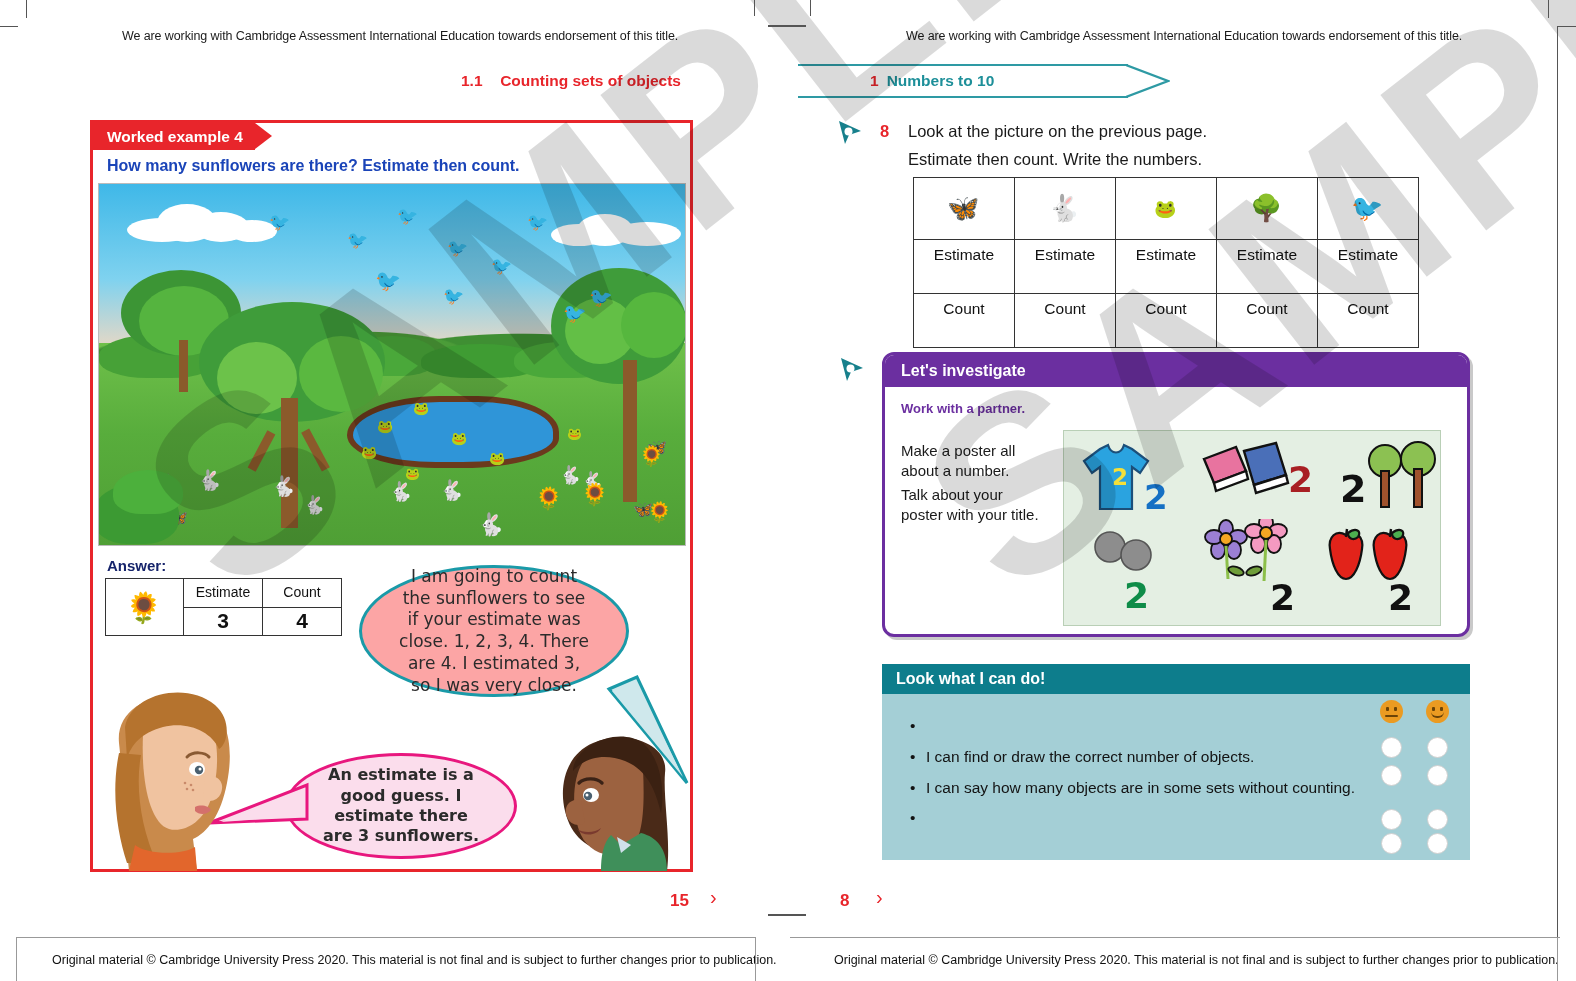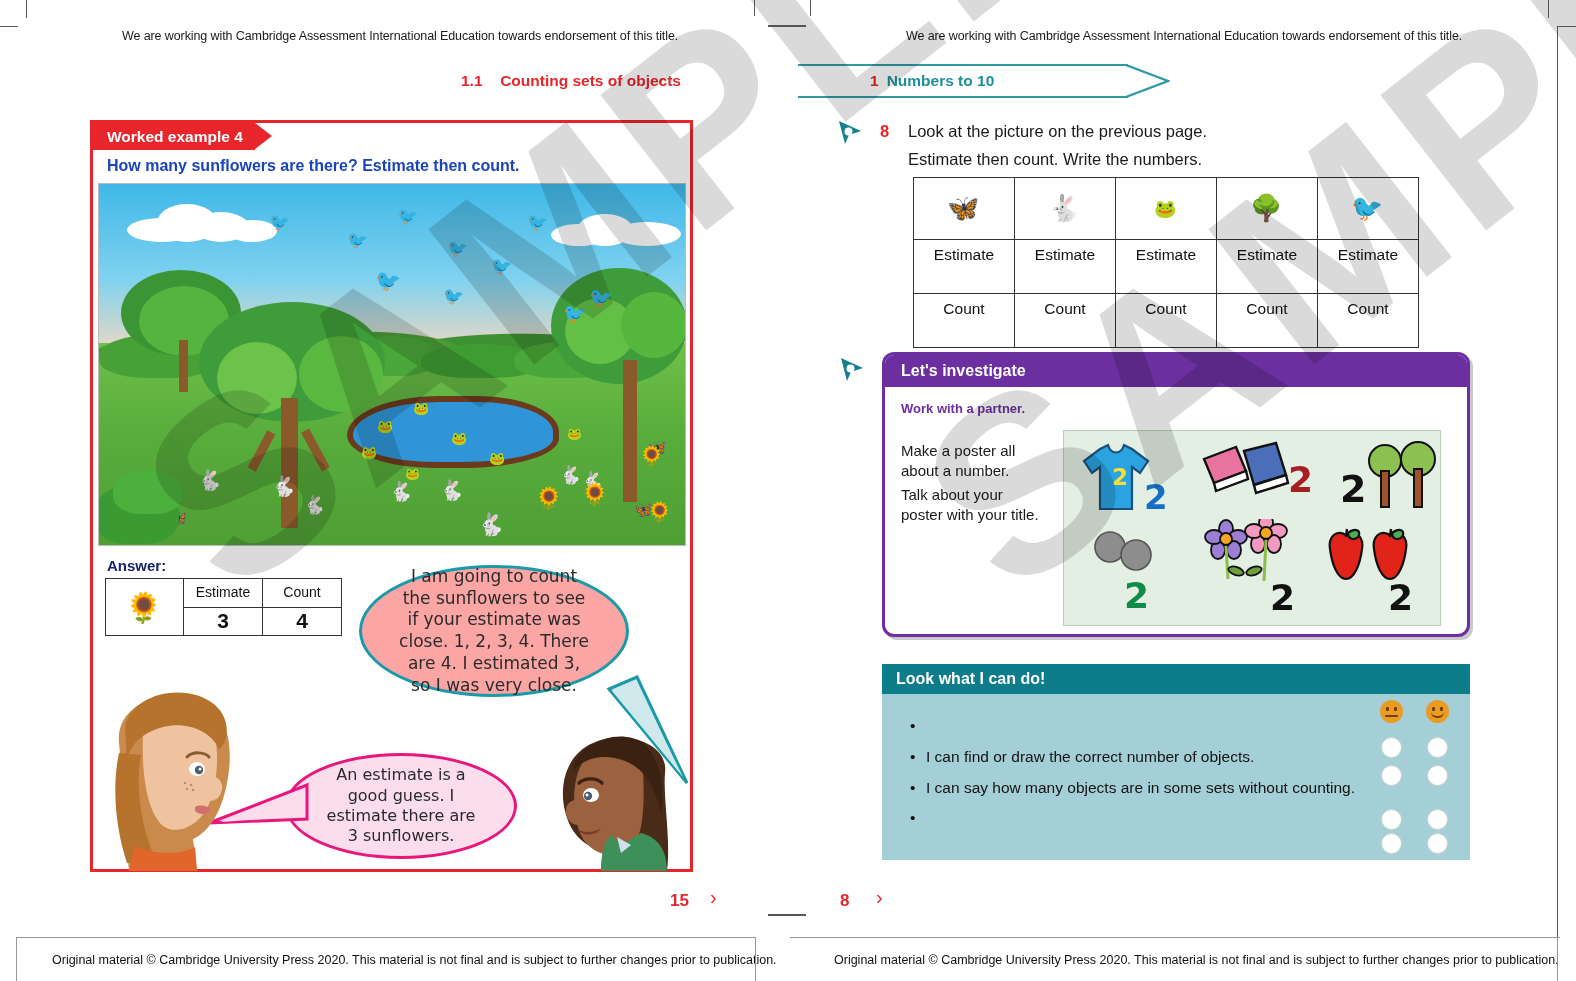--- a/index.html
+++ b/index.html
@@ -284,21 +284,21 @@
         </table>
 
       <div class="bubble teal" style="left:266px; top:442px; width:270px; height:132px;">
         <div class="txt">I am going to count the sunflowers to see if your estimate was close. 1, 2, 3, 4. There are 4. I estimated 3, so I was very close.</div>
       </div>
       <svg style="position:absolute;left:486px;top:548px;width:140px;height:120px;overflow:visible;">
         <polygon points="30,18 58,6 108,112" fill="#cfe8ec" stroke="#1a9aa8" stroke-width="3"></polygon>
         <polygon points="33,20 56,10 104,106" fill="#cfe8ec"></polygon>
       </svg>
 
-      <div class="bubble pink" style="left:192px; top:630px; width:232px; height:106px;">
+      <div class="bubble pink" style="left:192px; top:630px; width:232px; height:106px;font-weight:bold;">
         <div class="txt">An estimate is a good guess. I estimate there are 3 sunflowers.</div>
       </div>
       <svg style="position:absolute;left:116px;top:650px;width:110px;height:90px;overflow:visible;">
         <polygon points="98,12 98,46 0,50" fill="#fbddec" stroke="#e8177e" stroke-width="3"></polygon>
         <polygon points="94,16 94,43 12,49" fill="#fbddec"></polygon>
       </svg>
 
       <div class="kid" style="left:8px; top:560px; width:160px; height:188px;">
         <svg viewBox="0 0 160 188" width="160" height="188">
           <path d="M18 60 C14 18 70 2 104 20 C130 34 132 70 126 100 C120 132 106 150 92 156 L96 188 L28 188 C24 150 22 96 18 60 Z" fill="#c98a4b"></path>

